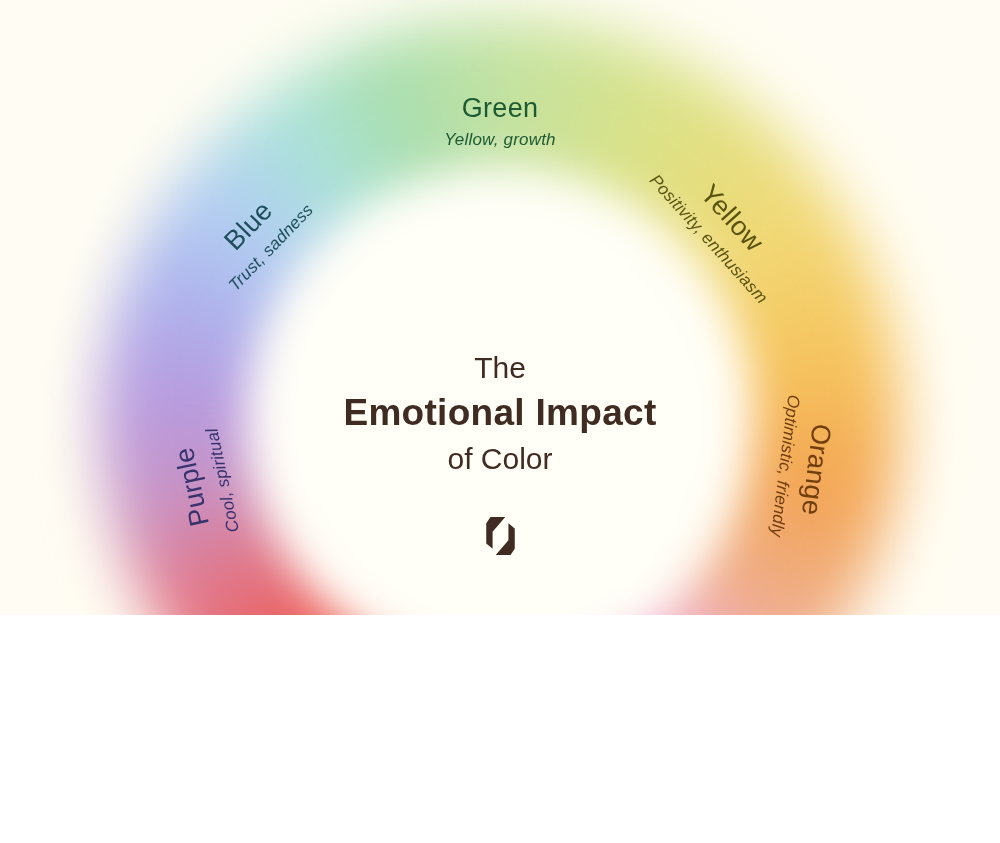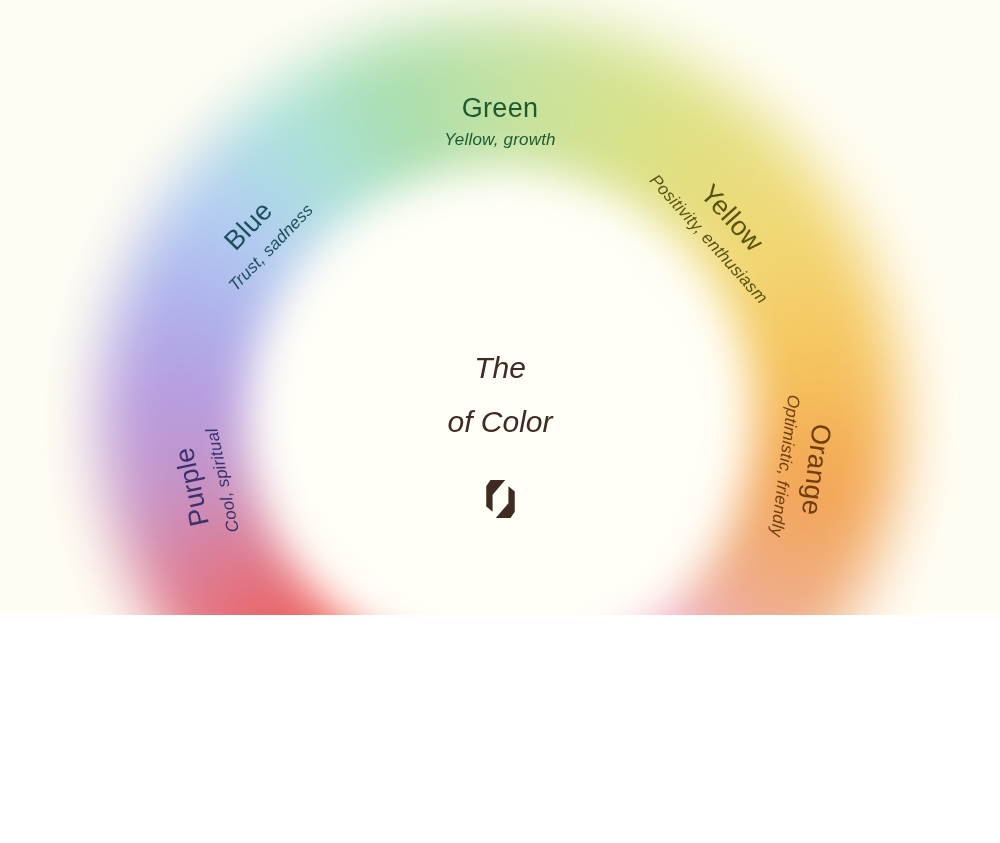--- a/index.html
+++ b/index.html
@@ -23,25 +23,24 @@
     width:508px;height:508px;
     border-radius:50%;
     filter:blur(22px);
   }
   
   .center-block{
     position:absolute;
     left:0;top:350px;
     width:1000px;
     text-align:center;
-    font-style:italic;
   }
   .center-line1{font-size:30px;line-height:36px;font-weight:400;}
   .center-line2{font-size:37px;line-height:44px;font-weight:700;margin-top:5px;letter-spacing:.3px;}
-  .center-line3{font-size:30px;line-height:36px;font-weight:400;margin-top:18px;}
+  .center-line3{font-size:30px;line-height:36px;font-weight:400;margin-top:6px;}
   .logo-wrap{margin-top:40px;}
   .logo-wrap svg{display:inline-block;}
   
   .seg-label{
     position:absolute;
     text-align:center;
     white-space:nowrap;
     transform:translate(-50%,-50%) rotate(var(--rot));
   }
   .seg-name{font-size:27px;font-weight:500;letter-spacing:.3px;}
@@ -85,20 +84,21 @@
     <div class="seg-traits">Cool, spiritual</div>
   </div>
 
   <div class="seg-label" style="left: 258px; top: 235px; --rot: -46deg; color: rgb(29, 79, 90);">
     <div class="seg-name">Blue</div>
     <div class="seg-traits">Trust, sadness</div>
   </div>
 
   <div class="center-block" style="color: rgb(63, 43, 33);">
     <div class="center-line1">The</div>
+    <div class="center-line2">Emotional Impact</div>
     <div class="center-line3">of Color</div>
     <div class="logo-wrap">
       <svg width="29" height="38" viewBox="0 0 27 36">
         <path class="logo-path" d="M4,0 L18,0 L6,14 L6,30 L0,25 L0,6 Z" fill="#3f2b21"></path>
         <path class="logo-path" d="M21,6 L27,11 L27,30 L23,36 L9,36 L21,22 Z" fill="#3f2b21"></path>
       </svg>
     </div>
   </div>
 
 </div>

